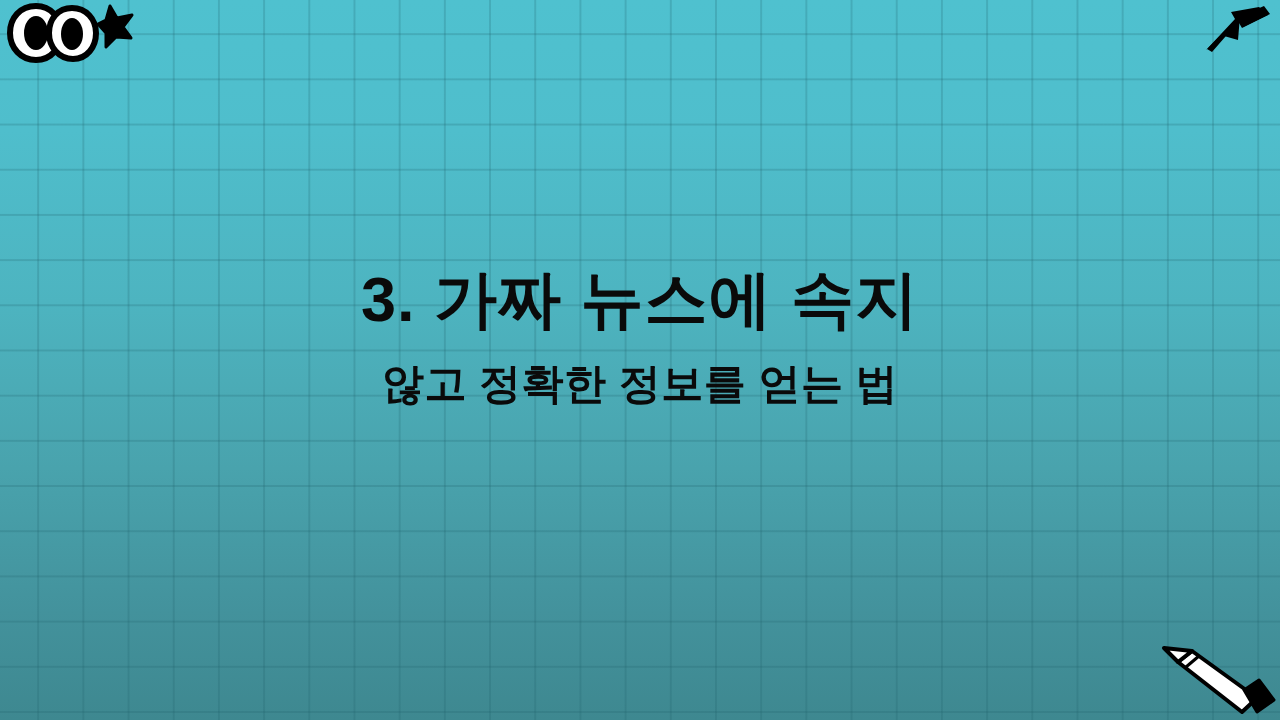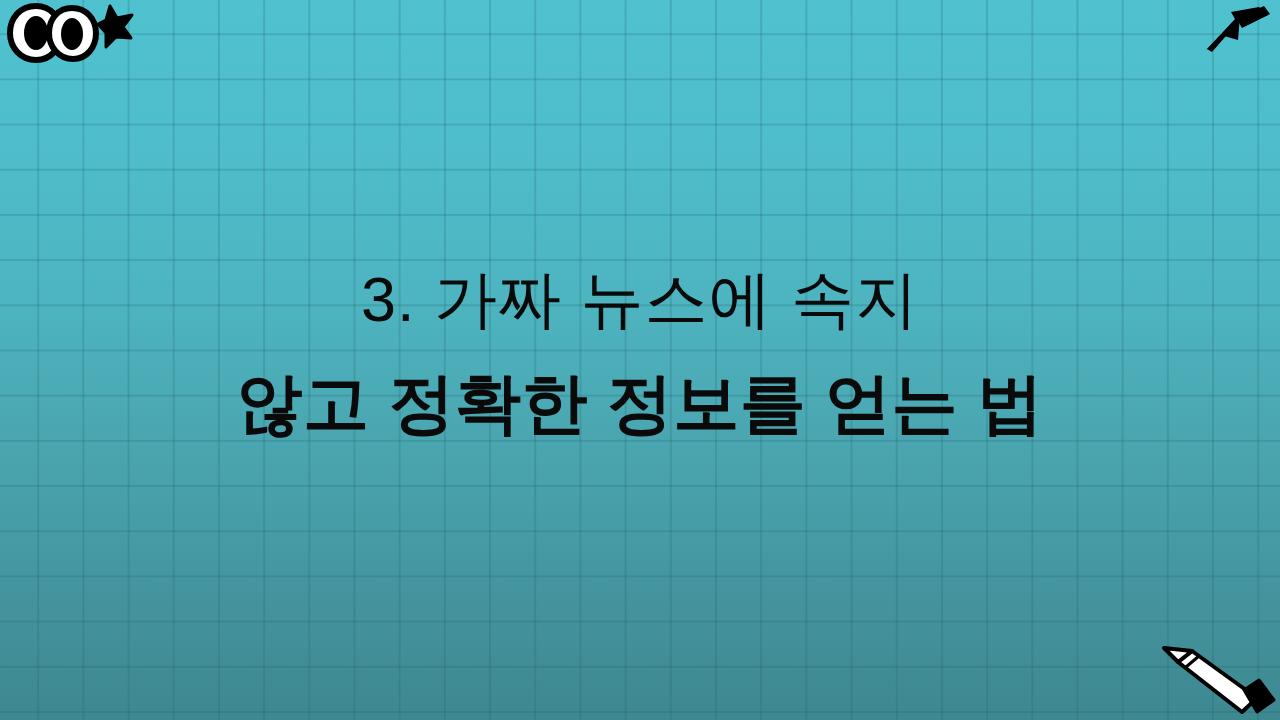--- a/index.html
+++ b/index.html
@@ -81,27 +81,27 @@
     display: block;
     color: #0a0a0a;
     font-family: "Liberation Sans", "DejaVu Sans", sans-serif;
     font-weight: 700;
     font-size: 66px;
     line-height: 1.62;
     letter-spacing: -0.5px;
     white-space: nowrap;
   }
   .headline-line.line-1 {
-    font-weight: 400;
+    font-weight: 700;
     font-size: 63px;
     letter-spacing: 1px;
   }
   .headline-line.line-2 {
     font-weight: 700;
-    font-size: 66px;
+    font-size: 42px;
     letter-spacing: 0.5px;
   }
 </style>
 </head>
 <body>
 
 <div id="slide">
 
   <div id="grid-overlay"></div>
 

